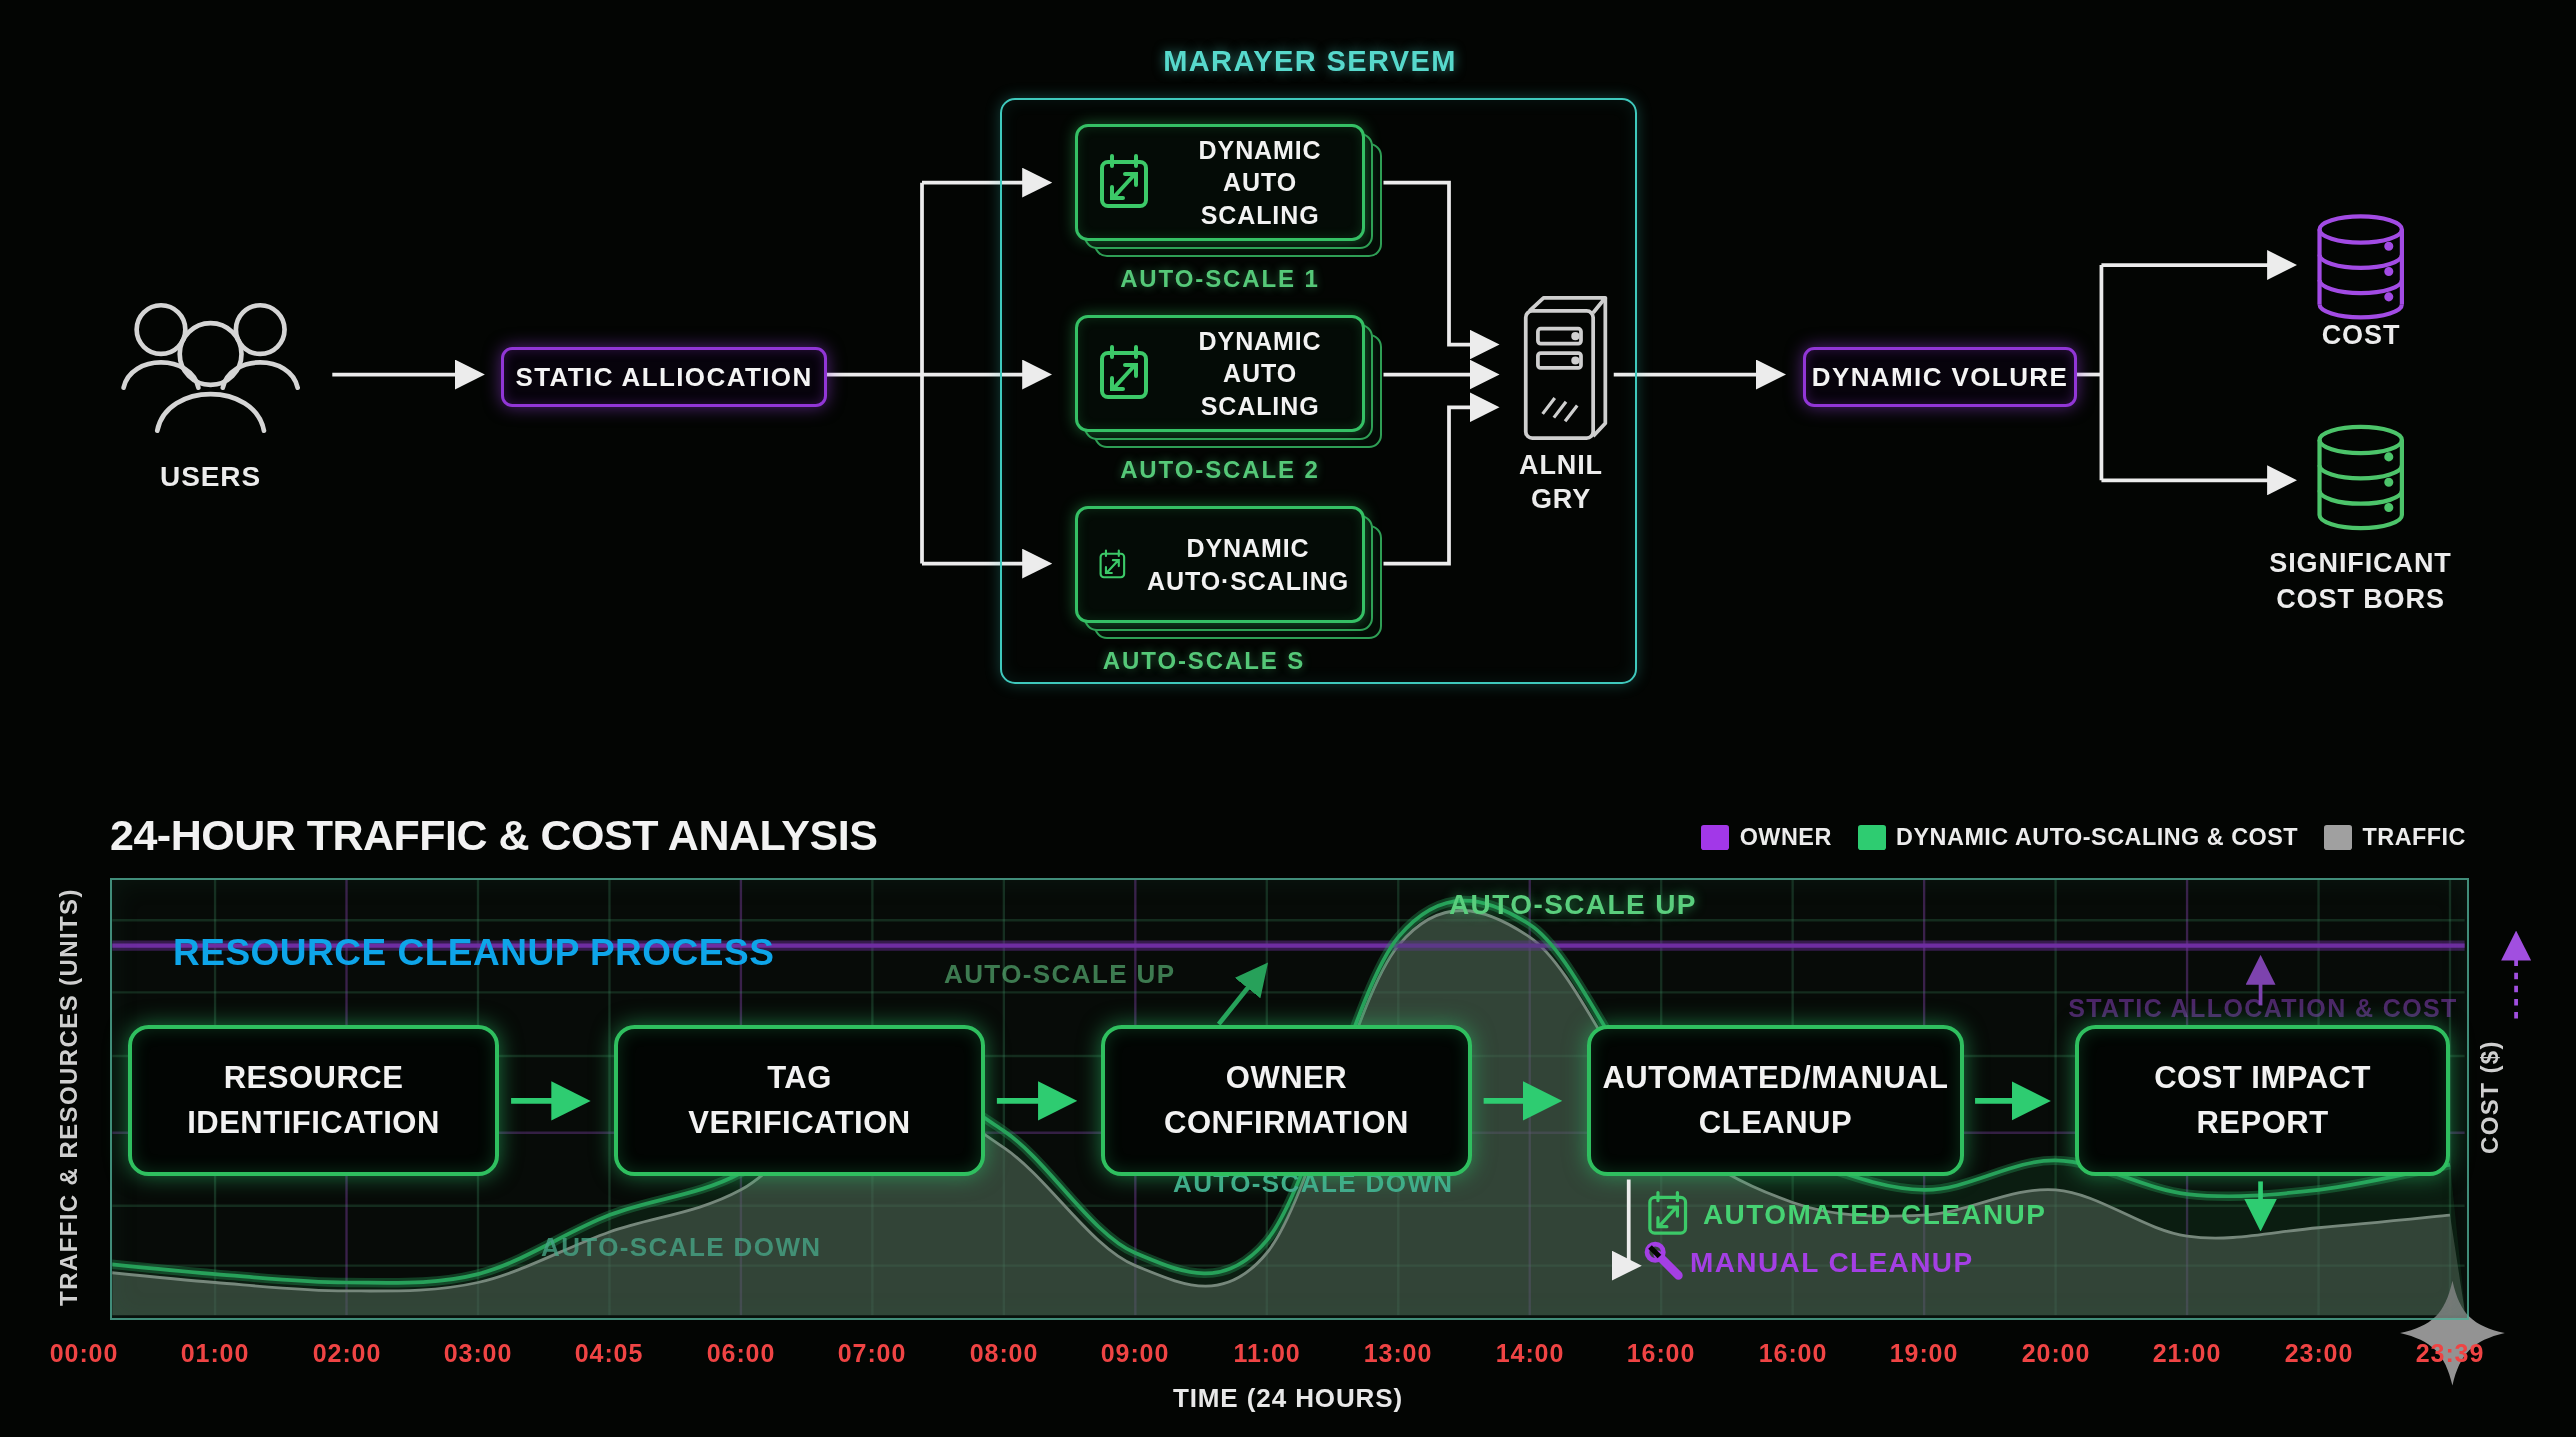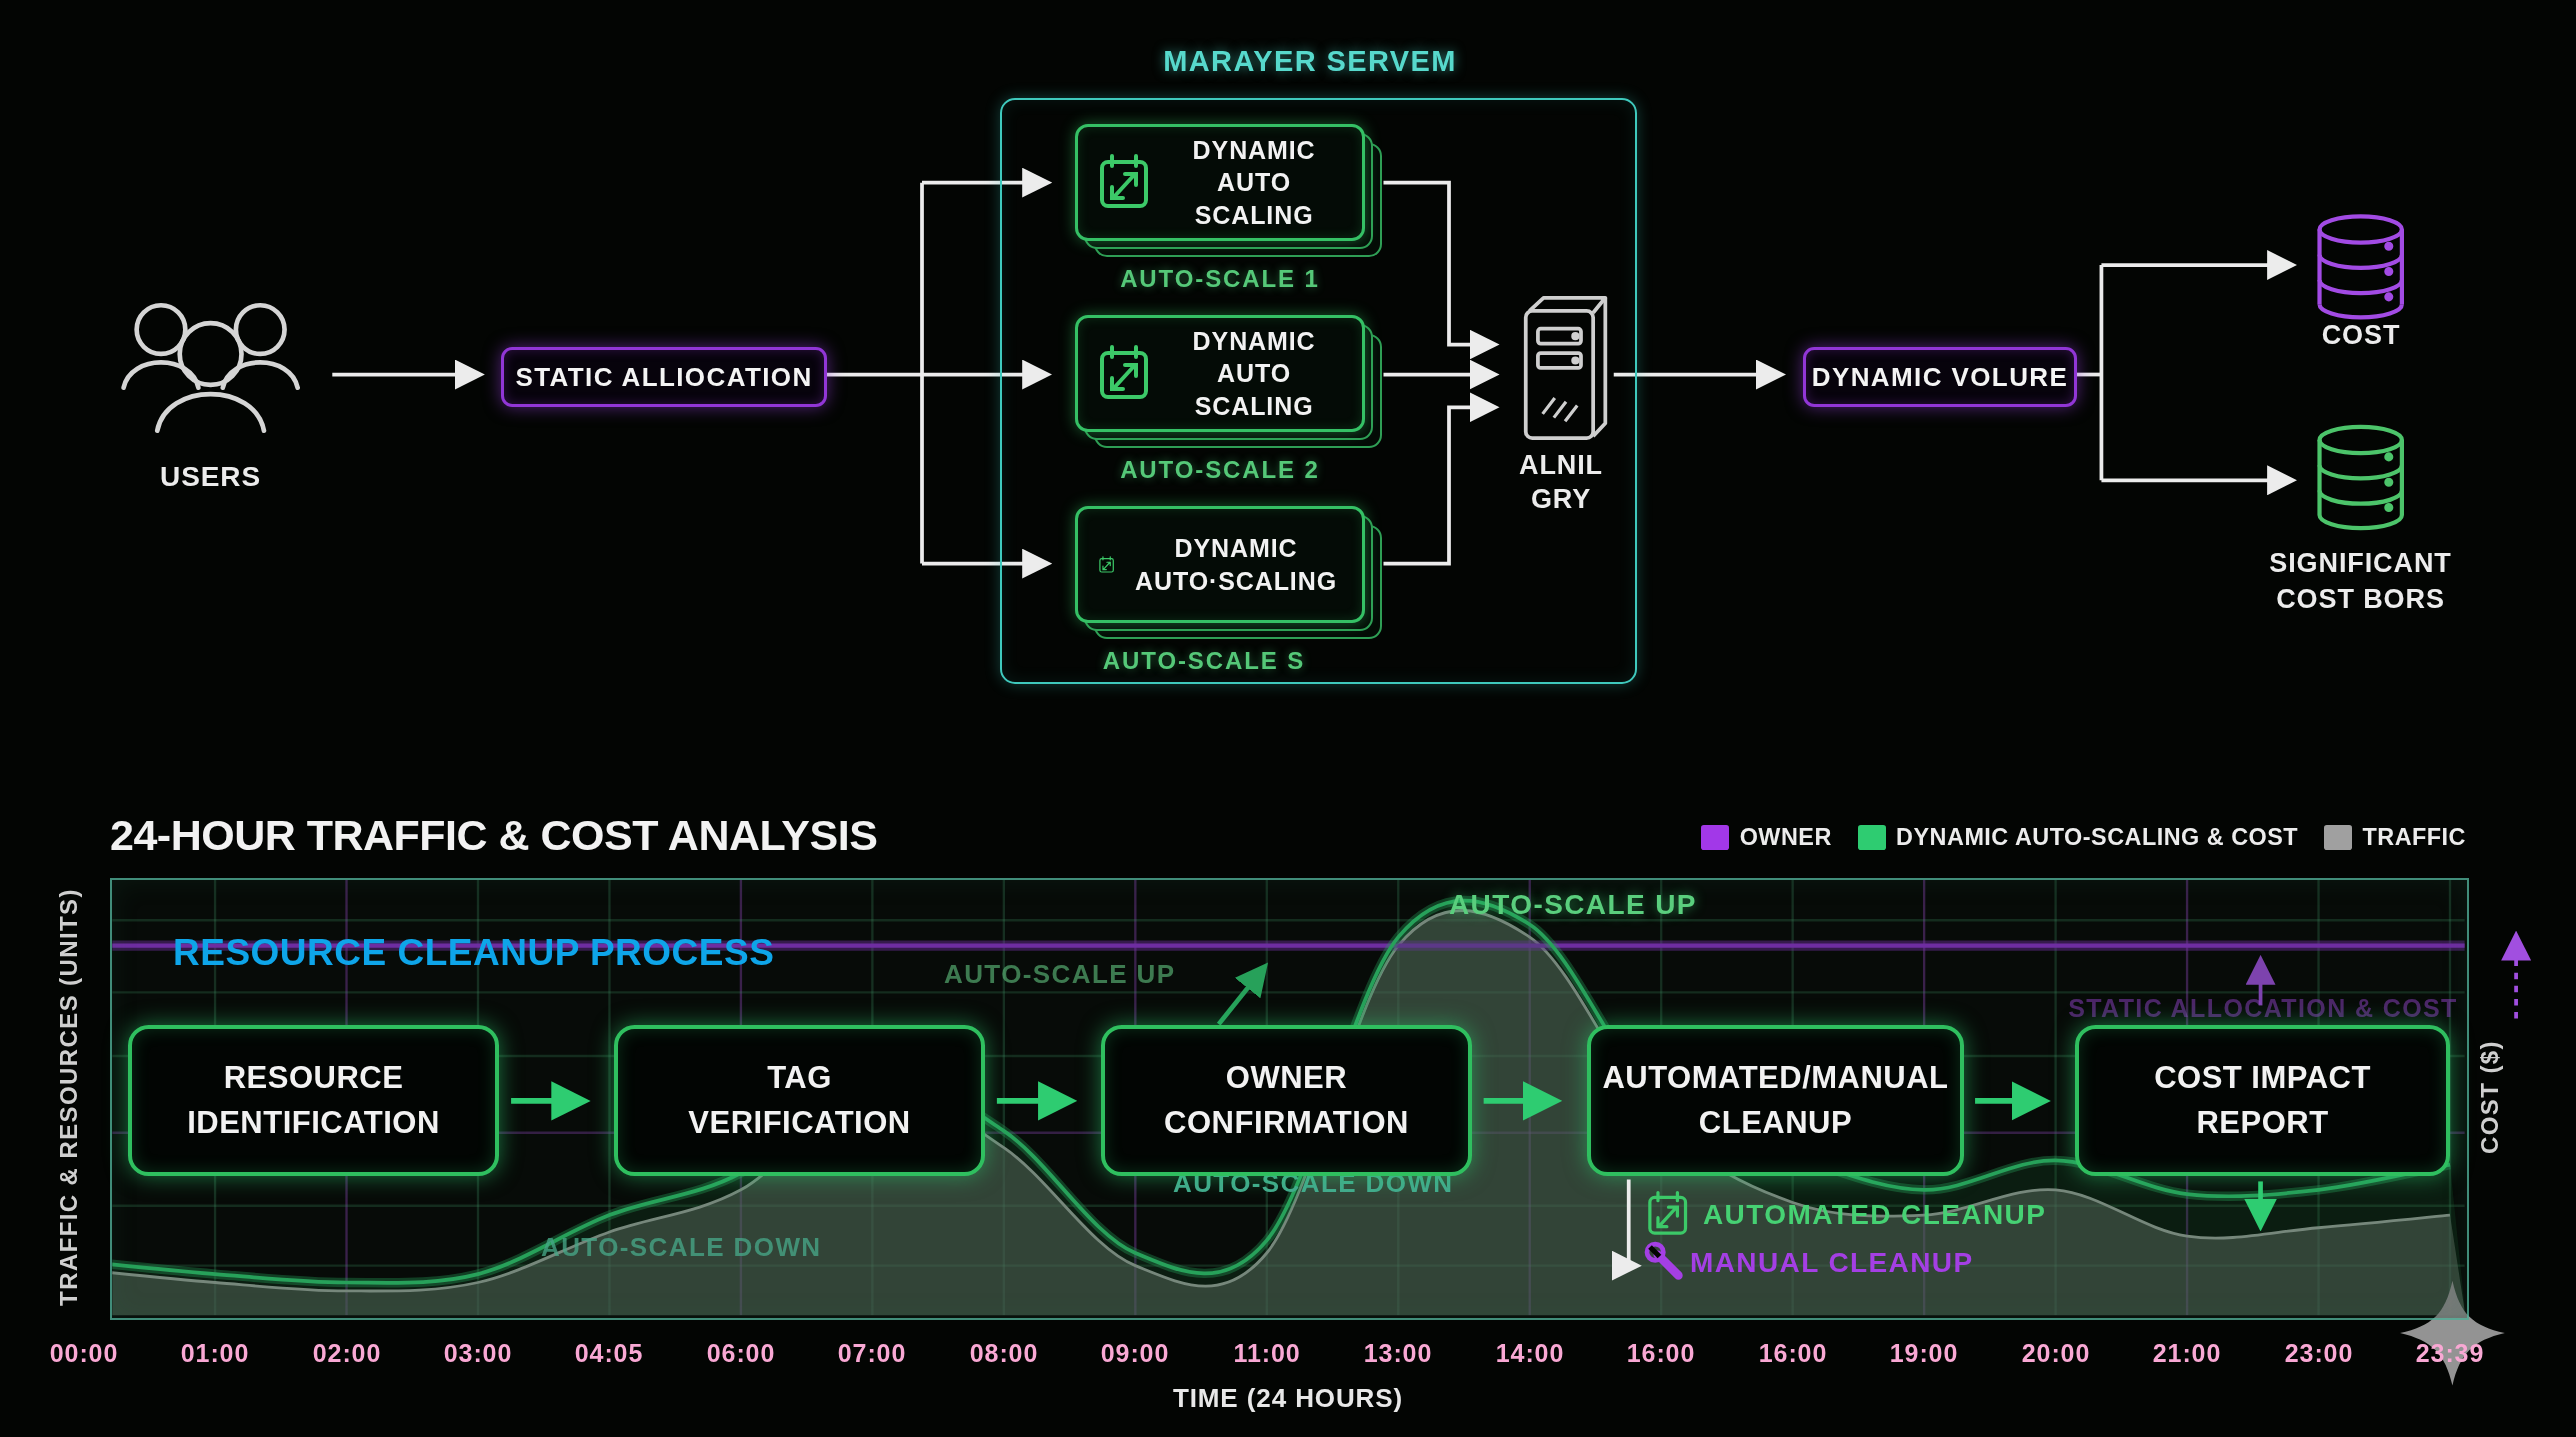--- a/index.html
+++ b/index.html
@@ -15,21 +15,21 @@
   .pnode{border:3.7px solid #9136d6;border-radius:11.2px;background:#07030c;color:#f4f4f4;
          box-shadow:0 0 17px rgba(150,60,220,.55), inset 0 0 11.2px rgba(150,60,220,.28);
          display:flex;align-items:center;justify-content:center;font-size:26px;font-weight:600;
          letter-spacing:1.4px;z-index:2;white-space:nowrap;}
   .wlab{color:#ececec;font-weight:600;letter-spacing:0.9px;z-index:2;text-align:center;}
   .stack{position:absolute;z-index:2;}
   .echo{position:absolute;border:2.8px solid #2f9e55;border-radius:13px;background:#040b06;}
   .card{position:absolute;inset:0;background:#040b06;border:3.7px solid #35c065;border-radius:13px;
         display:flex;align-items:center;padding-left:20.6px;gap:20.6px;
         box-shadow:0 0 15px rgba(50,200,100,.45), inset 0 0 11.2px rgba(50,200,100,.18);}
-  .card-lines{color:#f2f2f2;font-size:25px;font-weight:600;letter-spacing:0.9px;line-height:1.3;text-align:center;flex:1;padding-right:25px;}
+  .card-lines{color:#f2f2f2;font-size:25px;font-weight:600;letter-spacing:0.9px;line-height:1.3;text-align:center;flex:1;padding-right:13px;}
   .stack-cap{position:absolute;color:#55c878;font-size:24px;letter-spacing:1.9px;font-weight:700;
              text-align:center;text-shadow:0 0 9.4px rgba(80,220,130,.45);z-index:2;}
   
   .chart-title{color:#f2f2f2;font-size:43px;font-weight:800;letter-spacing:-0.5px;z-index:4;white-space:nowrap;}
   .legend{display:flex;gap:26px;align-items:center;z-index:4;}
   .legend-item{display:flex;gap:10.3px;align-items:center;}
   .legend-swatch{width:28px;height:25px;border-radius:2.8px;display:inline-block;}
   .legend-label{color:#ececec;font-size:23.4px;font-weight:600;letter-spacing:0.5px;white-space:nowrap;}
   .chart-frame{border:2.8px solid rgba(85,185,160,.75);background:rgba(18,32,22,.25);z-index:0;
                box-shadow:inset 0 0 28px rgba(40,120,90,.12);}
@@ -39,21 +39,21 @@
             display:flex;flex-direction:column;justify-content:center;align-items:center;
             z-index:3;color:#f2f2f2;font-size:31px;font-weight:700;letter-spacing:0.5px;line-height:1.45;text-align:center;}
   .ann{position:absolute;font-weight:700;letter-spacing:1.4px;white-space:nowrap;}
   .ann-green-dim{color:rgba(95,190,125,.62);font-size:26px;z-index:2;}
   .ann-green{color:#5ace7d;font-size:28px;text-shadow:0 0 11.2px rgba(60,220,120,.6);z-index:2;}
   .ann-teal-dim{color:rgba(70,165,135,.78);font-size:26px;z-index:2;}
   .ann-teal{color:#43a98d;font-size:26px;z-index:2;}
   .ann-faint-purple{color:rgba(145,65,200,.5);font-size:25px;z-index:2;}
   .ann-automated{color:#46d173;font-size:28px;z-index:4;}
   .ann-manual{color:#a43fe4;font-size:28px;z-index:4;}
-  .xtick{position:absolute;color:#f9a8d4;font-size:25px;font-weight:600;letter-spacing:0.9px;transform:translateX(-50%);z-index:2;white-space:nowrap;text-align:center;}
+  .xtick{position:absolute;color:#ef4444;font-size:25px;font-weight:600;letter-spacing:0.9px;transform:translateX(-50%);z-index:2;white-space:nowrap;text-align:center;}
   .axis-label{color:#e8e8e8;font-size:26px;font-weight:600;letter-spacing:0.9px;z-index:2;white-space:nowrap;}
   .yaxis{color:#cfcfcf;font-size:24px;font-weight:600;letter-spacing:1.4px;transform:translate(-50%,-50%) rotate(-90deg);z-index:2;white-space:nowrap;}
 </style>
 </head>
 <body>
 
 <div class="stage">
 
   <svg class="layer" id="bg-svg" width="2576" height="1438" viewBox="0 0 2752 1536">
     <defs>

